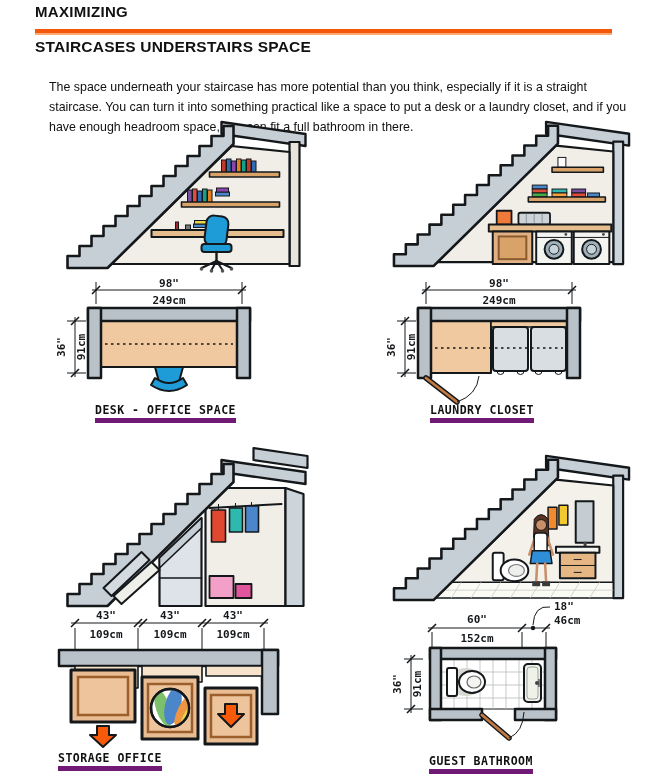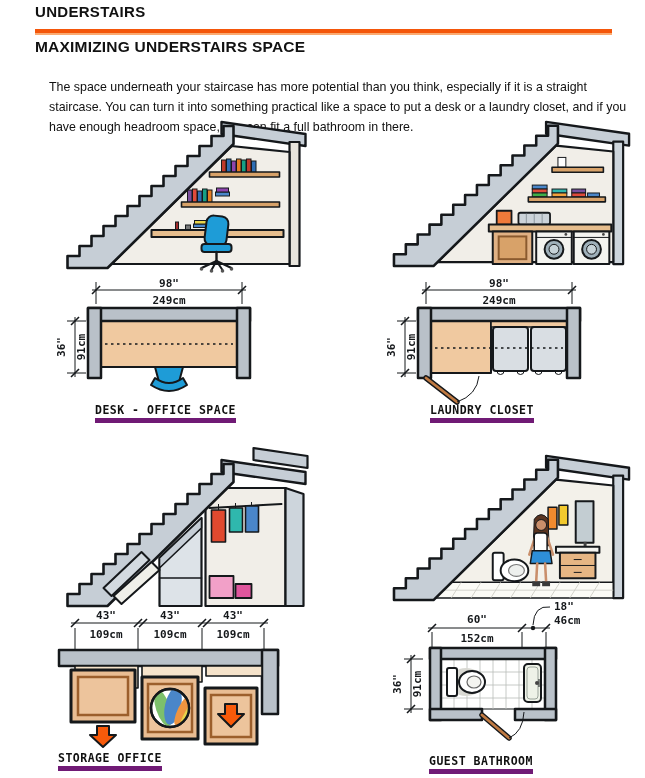--- a/index.html
+++ b/index.html
@@ -18,23 +18,23 @@
   .ln{stroke:#15181b;stroke-linejoin:round;stroke-linecap:round;}
   .thin{stroke:#15181b;stroke-width:1;}
   .tick{stroke:#15181b;stroke-width:1.6;}
   .dot{stroke:#15181b;stroke-width:1.4;stroke-dasharray:2.5 3.5;}
 </style>
 </head>
 <body>
 
 <div class="page">
 
-  <div class="abs page-title">UNDERSTAIRS</div>
+  <div class="abs page-title">MAXIMIZING</div>
   <div class="abs rule"></div>
-  <div class="abs section-heading">MAXIMIZING UNDERSTAIRS SPACE</div>
+  <div class="abs section-heading">STAIRCASES UNDERSTAIRS SPACE</div>
   <div class="abs intro">The space underneath your staircase has more potential than you think, especially if it is a straight staircase. You can turn it into something practical like a space to put a desk or a laundry closet, and if you have enough headroom space, you can fit a full bathroom in there.</div>
 
   <svg class="abs" style="left:52px;top:110px;" width="272" height="165" viewBox="0 0 265 165">
     <g>
       <polygon points="166,12 250,24 250,36 166,24" fill="#c6ced6" class="ln" stroke-width="2.4"></polygon>
       <rect x="234" y="32" width="10" height="124" fill="#e7e4dc" class="ln" stroke-width="2.2"></rect>
       <polygon points="176,36 234,42 234,154 56,154" fill="#f1eee8" class="ln" stroke-width="2.2"></polygon>
     </g>
     <g>
       <rect x="166" y="50" width="4.5" height="13" fill="#c0392b" class="thin"></rect>

